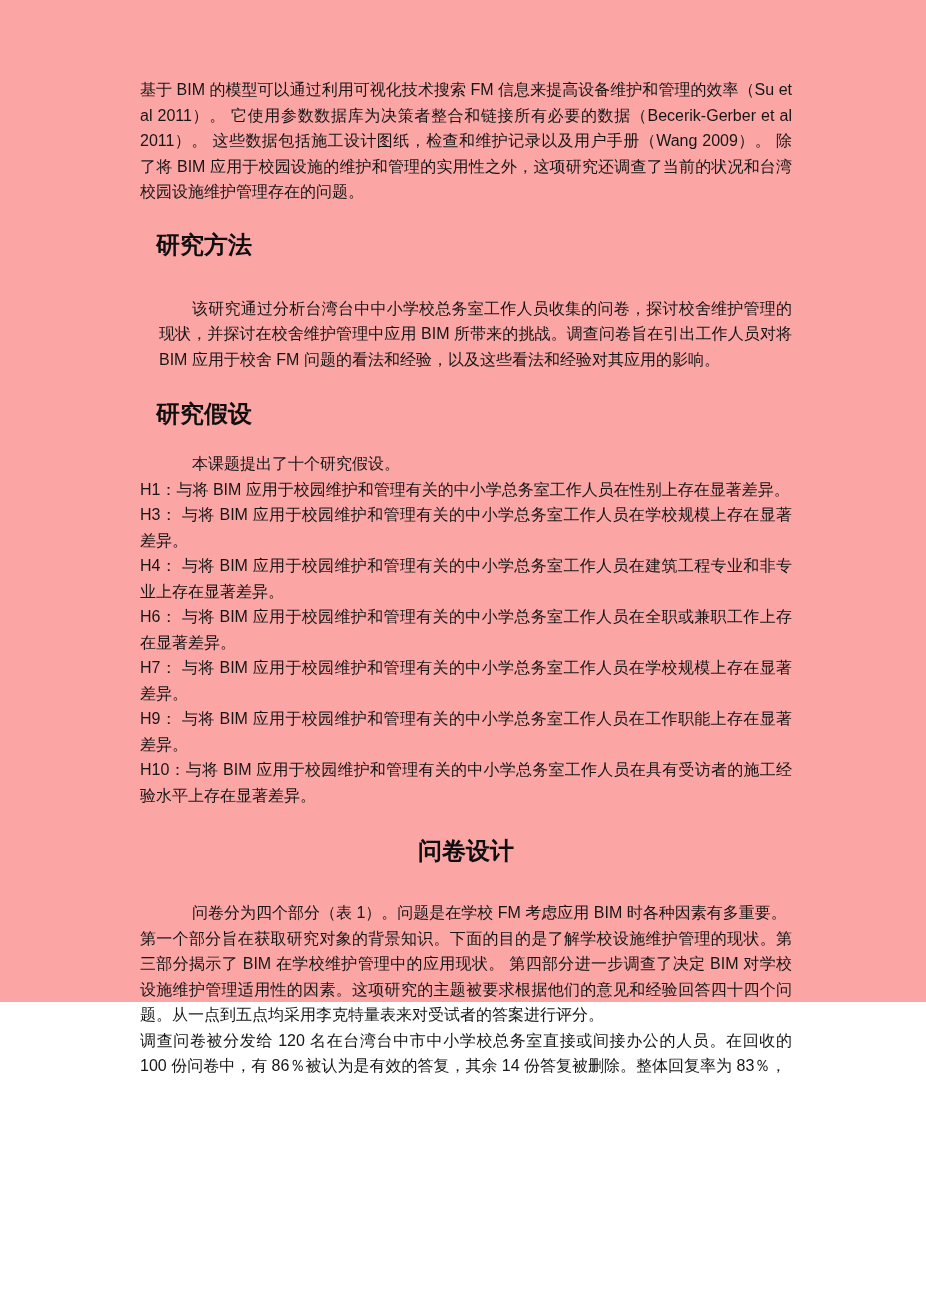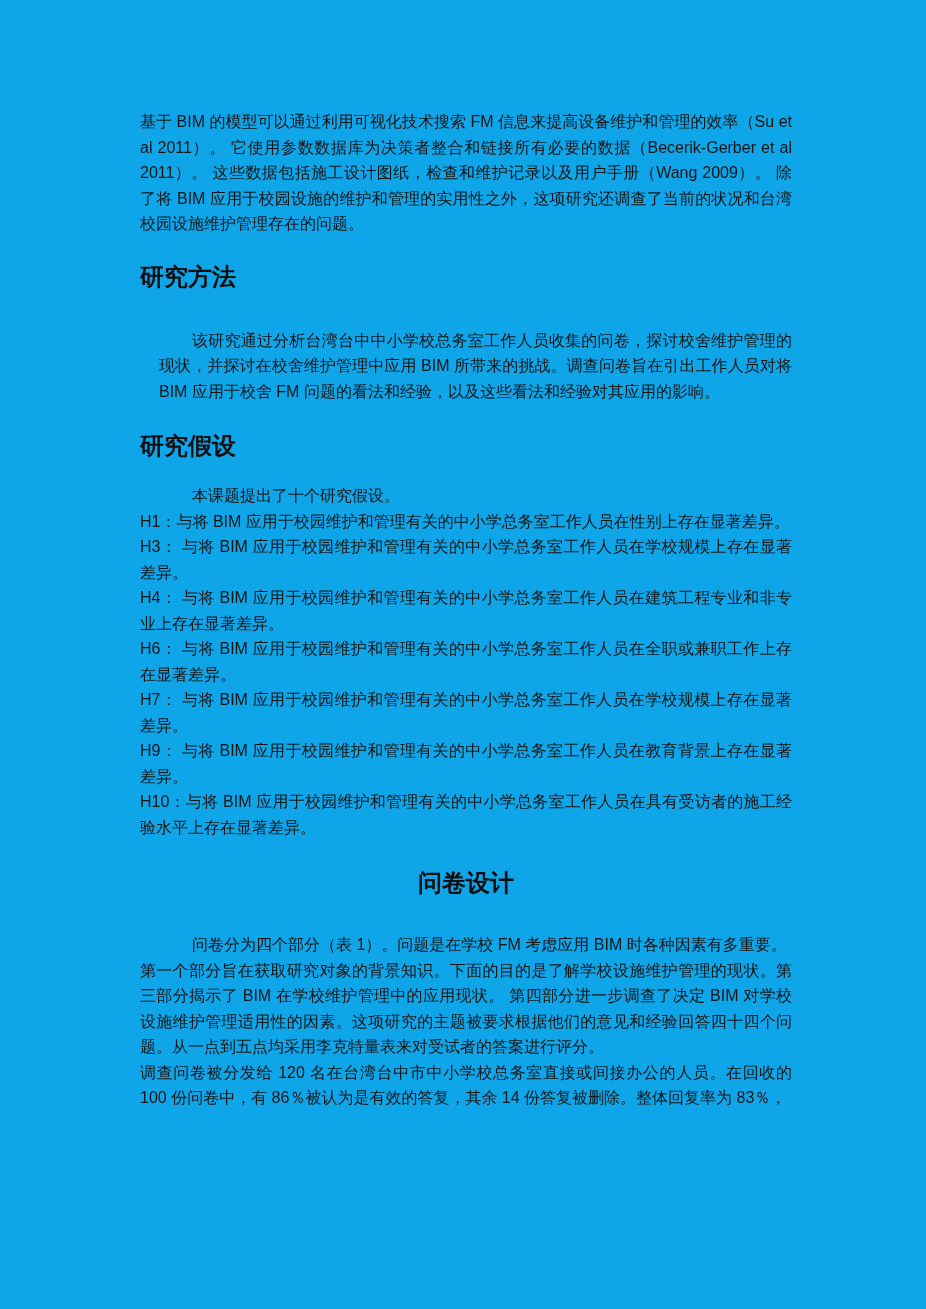--- a/index.html
+++ b/index.html
@@ -10,37 +10,37 @@
   body {
     width: 926px;
     height: 1309px;
     overflow: hidden;
     font-family: "Liberation Sans", "DejaVu Sans", sans-serif;
     color: #161616;
   }
   .page {
     box-sizing: border-box;
     width: 926px;
-    height: 1309px;
-    padding: 109px 134px 0 140px;
-    background: #0ea5e9;
+    height: 1002px;
+    padding: 77px 134px 0 140px;
+    background: #fca5a5;
   }
   .para {
     margin: 0;
     font-size: 16px;
     line-height: 25.5px;
     text-align: justify;
     word-break: break-word;
   }
   .indent {
     text-indent: 33px;
     margin-left: 19px;
   }
   .sec-heading {
-    margin: 0;
+    margin: 16px;
     font-size: 24px;
     line-height: 31px;
     font-weight: 700;
     color: #0f0f0f;
   }
   .h-methods { margin-top: 24px; margin-bottom: 36px; }
   .h-hyp     { margin-top: 26px; margin-bottom: 22px; }
   .h-quest   { margin-top: 27px; margin-bottom: 34px; text-align: center; }
   .hyp-list { margin: 0; padding: 0; }
 </style>
@@ -58,21 +58,21 @@
   <h2 class="sec-heading h-hyp">研究假设</h2>
 
   <p class="para indent">本课题提出了十个研究假设。</p>
 
   <div class="hyp-list">
     <p class="para">H1：与将 BIM 应用于校园维护和管理有关的中小学总务室工作人员在性别上存在显著差异。</p>
     <p class="para">H3： 与将 BIM 应用于校园维护和管理有关的中小学总务室工作人员在学校规模上存在显著差异。</p>
     <p class="para">H4： 与将 BIM 应用于校园维护和管理有关的中小学总务室工作人员在建筑工程专业和非专业上存在显著差异。</p>
     <p class="para">H6： 与将 BIM 应用于校园维护和管理有关的中小学总务室工作人员在全职或兼职工作上存在显著差异。</p>
     <p class="para">H7： 与将 BIM 应用于校园维护和管理有关的中小学总务室工作人员在学校规模上存在显著差异。</p>
-    <p class="para">H9： 与将 BIM 应用于校园维护和管理有关的中小学总务室工作人员在教育背景上存在显著差异。</p>
+    <p class="para">H9： 与将 BIM 应用于校园维护和管理有关的中小学总务室工作人员在工作职能上存在显著差异。</p>
     <p class="para">H10：与将 BIM 应用于校园维护和管理有关的中小学总务室工作人员在具有受访者的施工经验水平上存在显著差异。</p>
   </div>
 
   <h2 class="sec-heading h-quest">问卷设计</h2>
 
   <p class="para indent">问卷分为四个部分（表 1）。问题是在学校 FM 考虑应用 BIM 时各种因素有多重要。</p>
 
   <p class="para">第一个部分旨在获取研究对象的背景知识。下面的目的是了解学校设施维护管理的现状。第三部分揭示了 BIM 在学校维护管理中的应用现状。 第四部分进一步调查了决定 BIM 对学校设施维护管理适用性的因素。这项研究的主题被要求根据他们的意见和经验回答四十四个问题。从一点到五点均采用李克特量表来对受试者的答案进行评分。</p>
 
   <p class="para">调查问卷被分发给 120 名在台湾台中市中小学校总务室直接或间接办公的人员。在回收的 100 份问卷中，有 86％被认为是有效的答复，其余 14 份答复被删除。整体回复率为 83％，</p>

